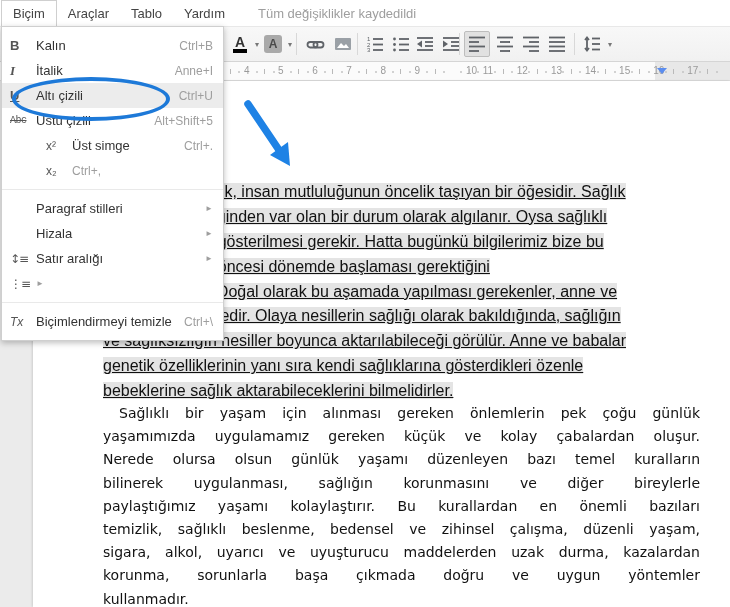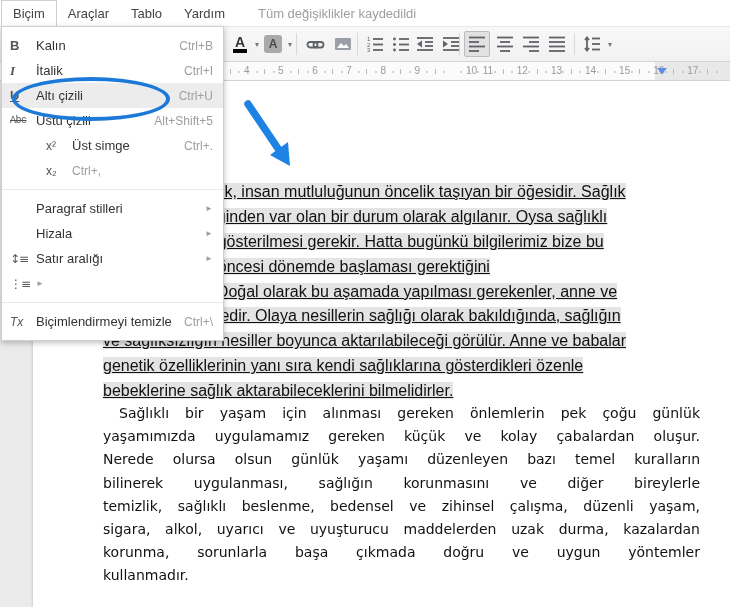--- a/index.html
+++ b/index.html
@@ -282,20 +282,21 @@
         <div class="p1line"><span class="hl">babaya düşmektedir. Olaya nesillerin sağlığı olarak bakıldığında, sağlığın</span></div>
         <div class="p1line"><span class="hl">ve sağlıksızlığın nesiller boyunca aktarılabileceği görülür. Anne ve babalar</span></div>
         <div class="p1line"><span class="hl">genetik özelliklerinin yanı sıra kendi sağlıklarına gösterdikleri özenle</span></div>
         <div class="p1line"><span class="hl">bebeklerine sağlık aktarabileceklerini bilmelidirler.</span></div>
       </div>
     <div id="para2" class="para2">
         <div class="p2line">Sağlıklı bir yaşam için alınması gereken önlemlerin pek çoğu günlük</div>
         <div class="p2line">yaşamımızda uygulamamız gereken küçük ve kolay çabalardan oluşur.</div>
         <div class="p2line">Nerede olursa olsun günlük yaşamı düzenleyen bazı temel kuralların</div>
         <div class="p2line">bilinerek uygulanması, sağlığın korunmasını ve diğer bireylerle</div>
+        <div class="p2line">paylaştığımız yaşamı kolaylaştırır. Bu kurallardan en önemli bazıları</div>
         <div class="p2line">temizlik, sağlıklı beslenme, bedensel ve zihinsel çalışma, düzenli yaşam,</div>
         <div class="p2line">sigara, alkol, uyarıcı ve uyuşturucu maddelerden uzak durma, kazalardan</div>
         <div class="p2line">korunma, sorunlarla başa çıkmada doğru ve uygun yöntemler</div>
         <div class="p2line">kullanmadır.</div>
       </div>
   </div>
 
   <svg class="arrow" width="72" height="84" viewBox="0 0 72 84">
     <line x1="12" y1="8" x2="43" y2="54" stroke="#1e82e5" stroke-width="7.5" stroke-linecap="round"></line>
     <polygon points="54,70 52,46 34,59" fill="#1e82e5"></polygon>
@@ -303,21 +304,21 @@
 
   <div class="menu" id="format-menu">
       <div class="menu-item">
         <span class="mi mi-bold">B</span>
         <span class="ml">Kalın</span>
         <span class="ms">Ctrl+B</span>
       </div>
       <div class="menu-item">
         <span class="mi mi-italic">I</span>
         <span class="ml">İtalik</span>
-        <span class="ms">Ctrl+I</span>
+        <span class="ms">Anne+I</span>
       </div>
       <div class="menu-item hl">
         <span class="mi mi-underline">U</span>
         <span class="ml">Altı çizili</span>
         <span class="ms">Ctrl+U</span>
       </div>
       <div class="menu-item">
         <span class="mi mi-strike">Abc</span>
         <span class="ml">Üstü çizili</span>
         <span class="ms">Alt+Shift+5</span>

